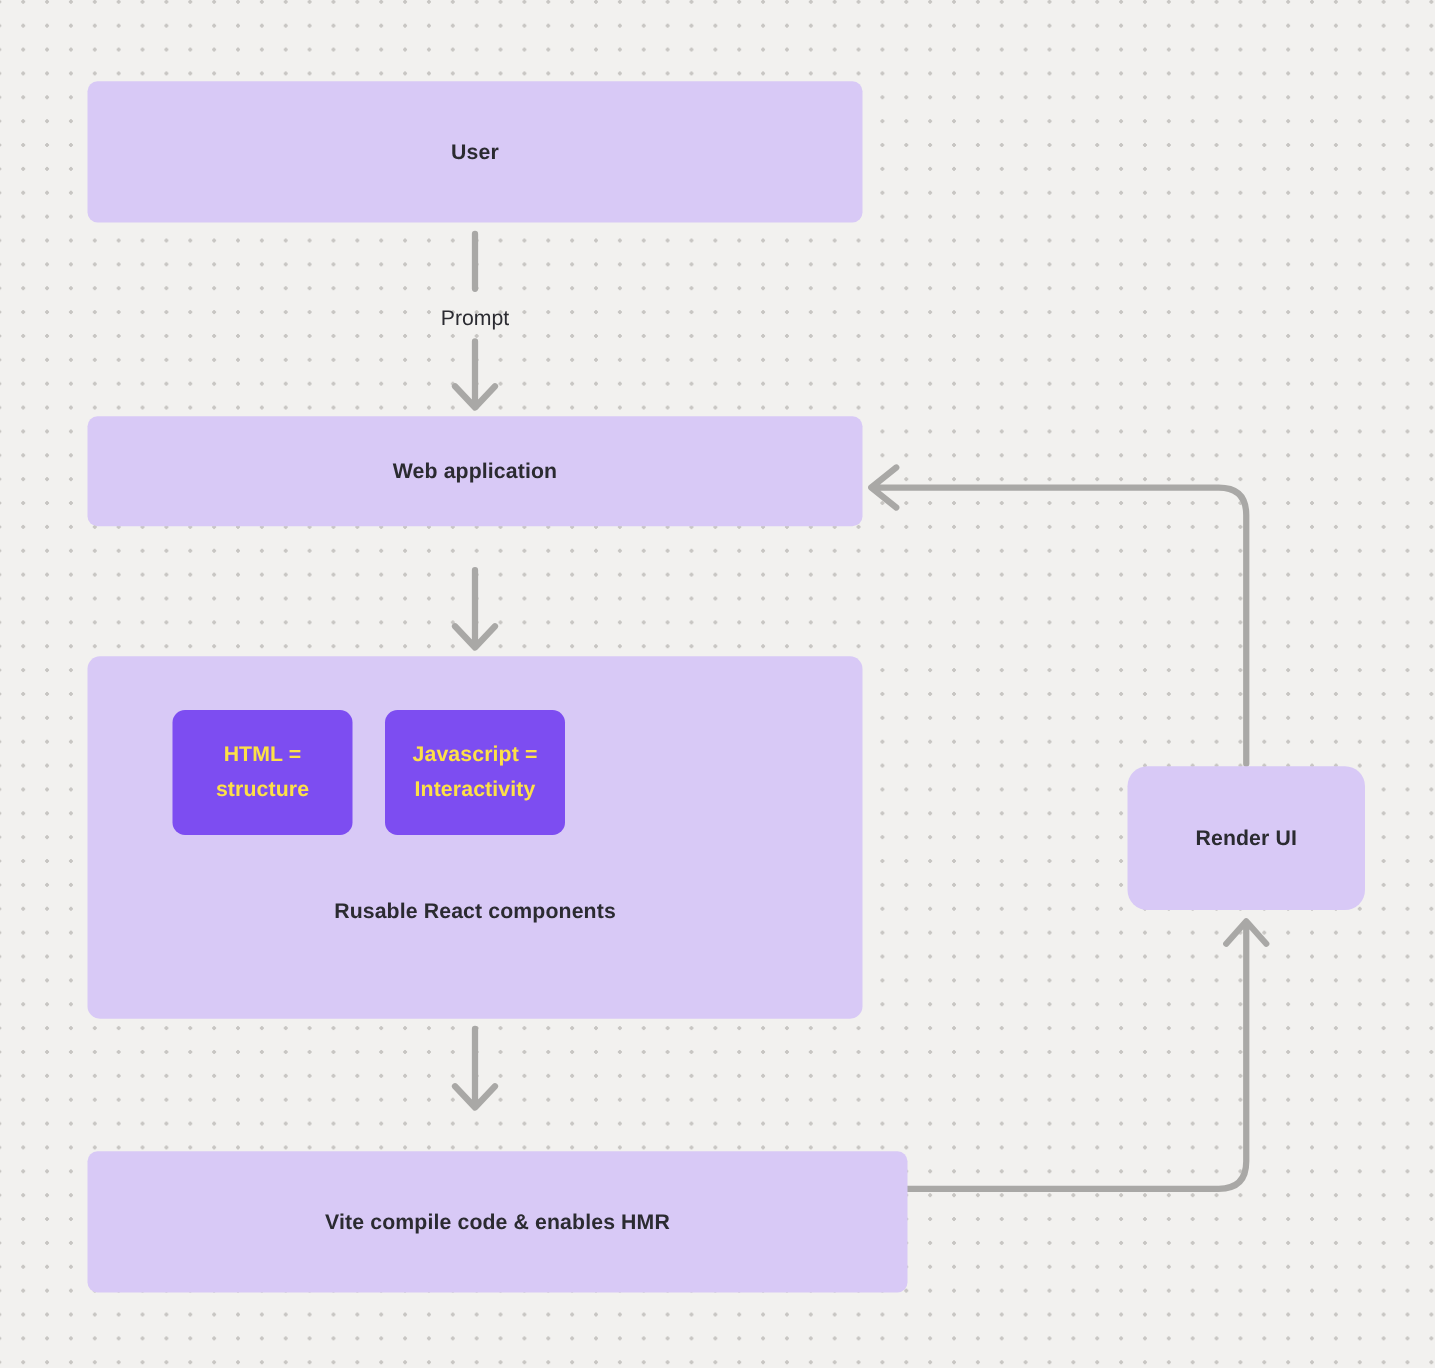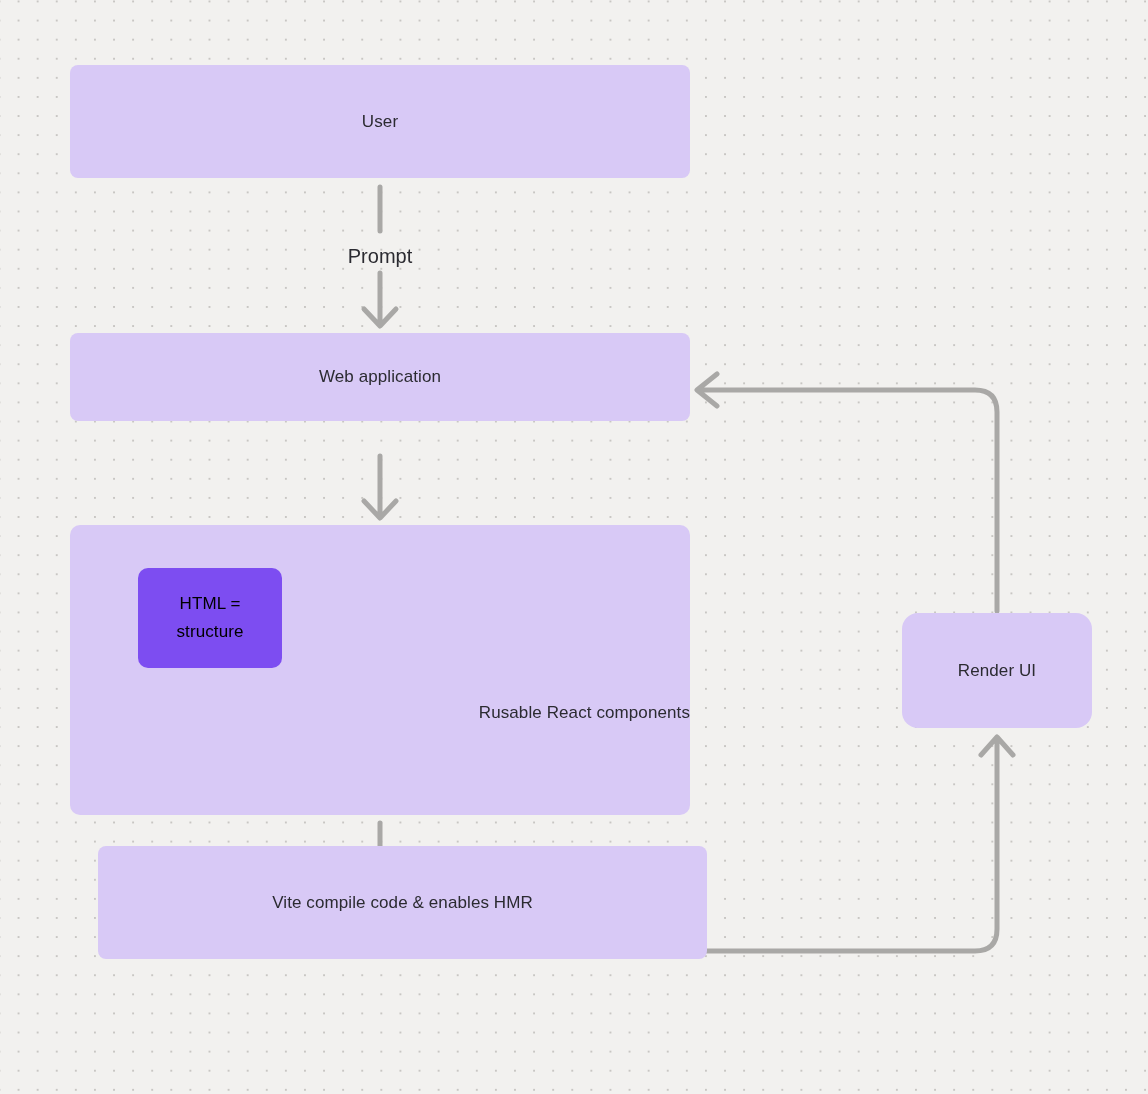--- a/index.html
+++ b/index.html
@@ -20,64 +20,65 @@
   }
   .node {
     position: absolute;
     background: #d8c9f6;
     border-radius: 8px;
     display: flex;
     align-items: center;
     justify-content: center;
     font-size: 17px;
     letter-spacing: 0.1px;
+    font-weight: bold;
   }
   .node-user        { left: 70px;  top: 65px;  width: 620px; height: 113px; }
   .node-web         { left: 70px;  top: 333px; width: 620px; height: 88px; }
   .node-group       { left: 70px;  top: 525px; width: 620px; height: 290px; border-radius: 10px; }
-  .node-vite        { left: 70px;  top: 846px; width: 609px; height: 113px; margin-left: 28px; }
+  .node-vite        { left: 70px;  top: 921px; width: 656px; height: 113px; }
   .node-render      { left: 902px; top: 613px; width: 190px; height: 115px; border-radius: 16px; }
 
   .mini-row {
     position: absolute;
     left: 68px;
     top: 43px;
     display: flex;
     gap: 26px;
   }
   .mini {
     width: 144px;
     height: 100px;
     background: #7d4df1;
     border-radius: 10px;
-    color: #000000;
+    color: #fde047;
     display: flex;
     align-items: center;
     justify-content: center;
     text-align: center;
     font-size: 17px;
     line-height: 28px;
     padding: 0 10px;
     box-sizing: border-box;
   }
   .group-caption {
     position: absolute;
     left: 0;
-    top: 178px;
+    top: 194px;
     width: 100%;
-    text-align: right;
+    text-align: center;
     font-size: 17px;
   }
   .edge-label {
     position: absolute;
     left: 310px;
     top: 245px;
     width: 140px;
     text-align: center;
-    font-size: 20px;
+    font-size: 17px;
   }
   svg.arrows {
     position: absolute;
     left: 0;
     top: 0;
     width: 1148px;
     height: 1094px;
     pointer-events: none;
   }
   svg.arrows path {
@@ -114,20 +115,23 @@
 
 <div class="node node-web">
   <span>Web application</span>
 </div>
 
 <div class="node node-group">
   <div class="mini-row">
     <div class="mini">
       <span>HTML = structure</span>
     </div>
+    <div class="mini">
+      <span>Javascript = Interactivity</span>
+    </div>
   </div>
   <div class="group-caption">Rusable React components</div>
 </div>
 
 <div class="node node-vite">
   <span>Vite compile code &amp; enables HMR</span>
 </div>
 
 <div class="node node-render">
   <span>Render UI</span>

